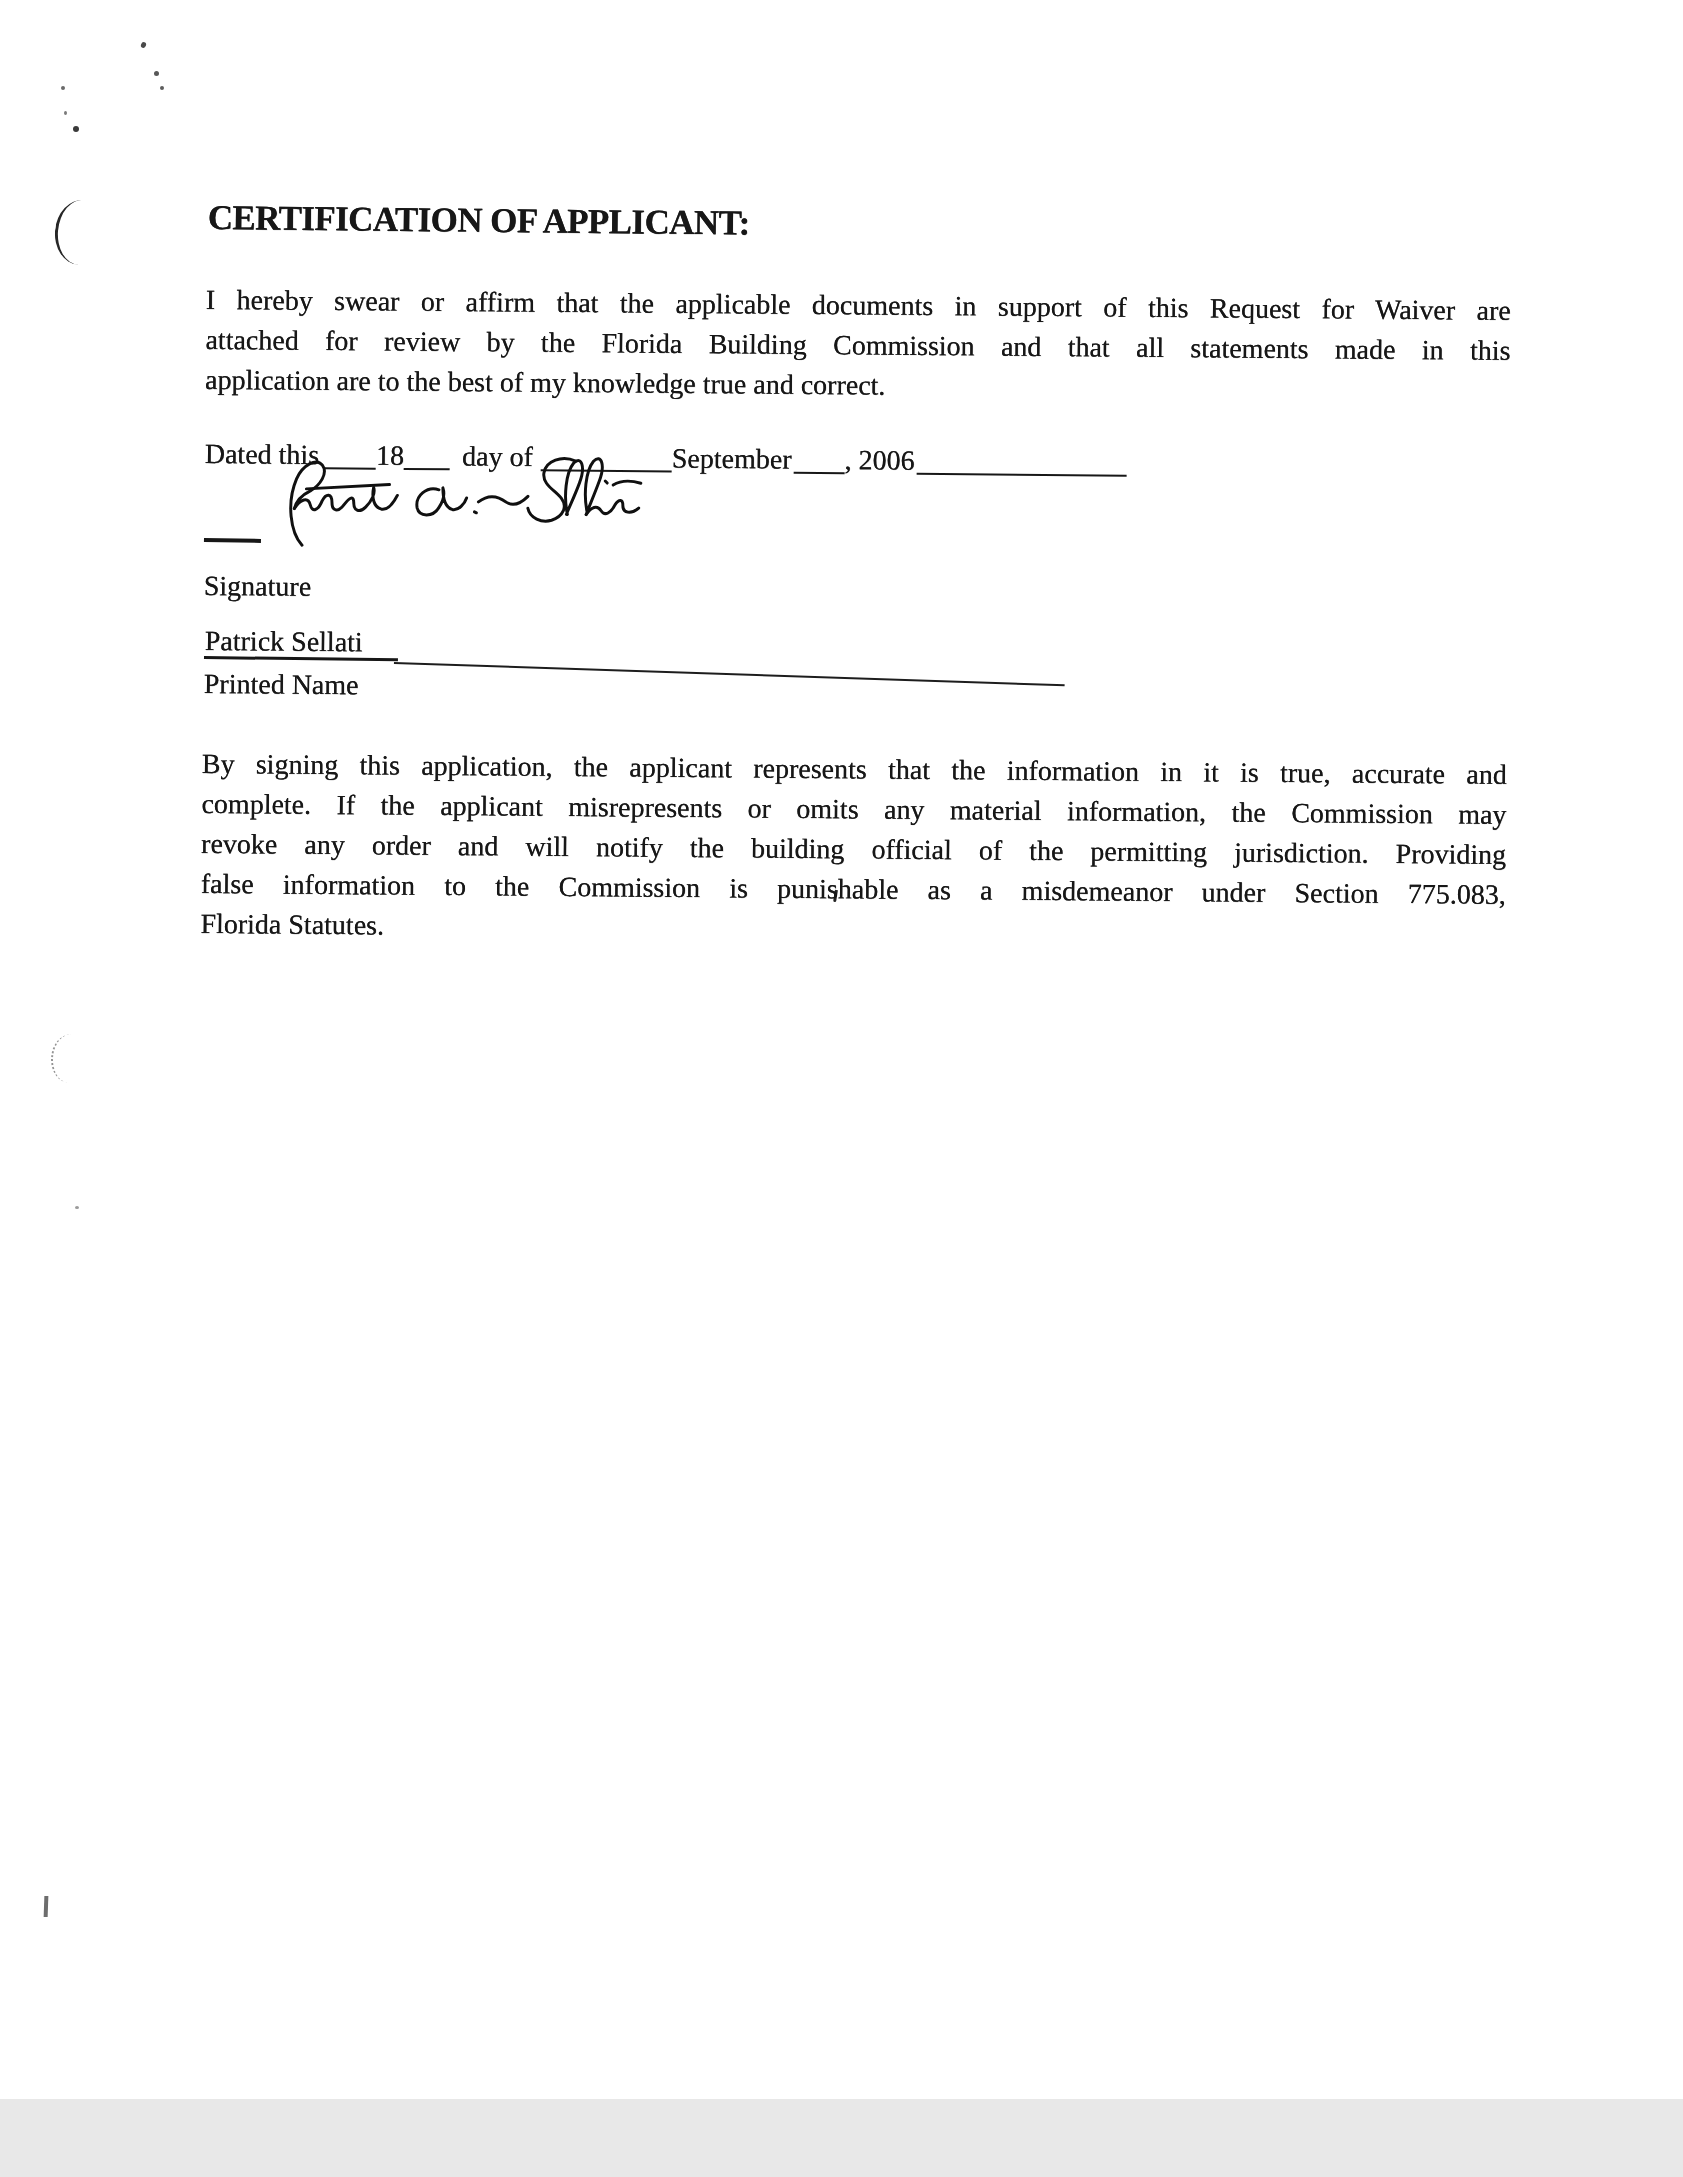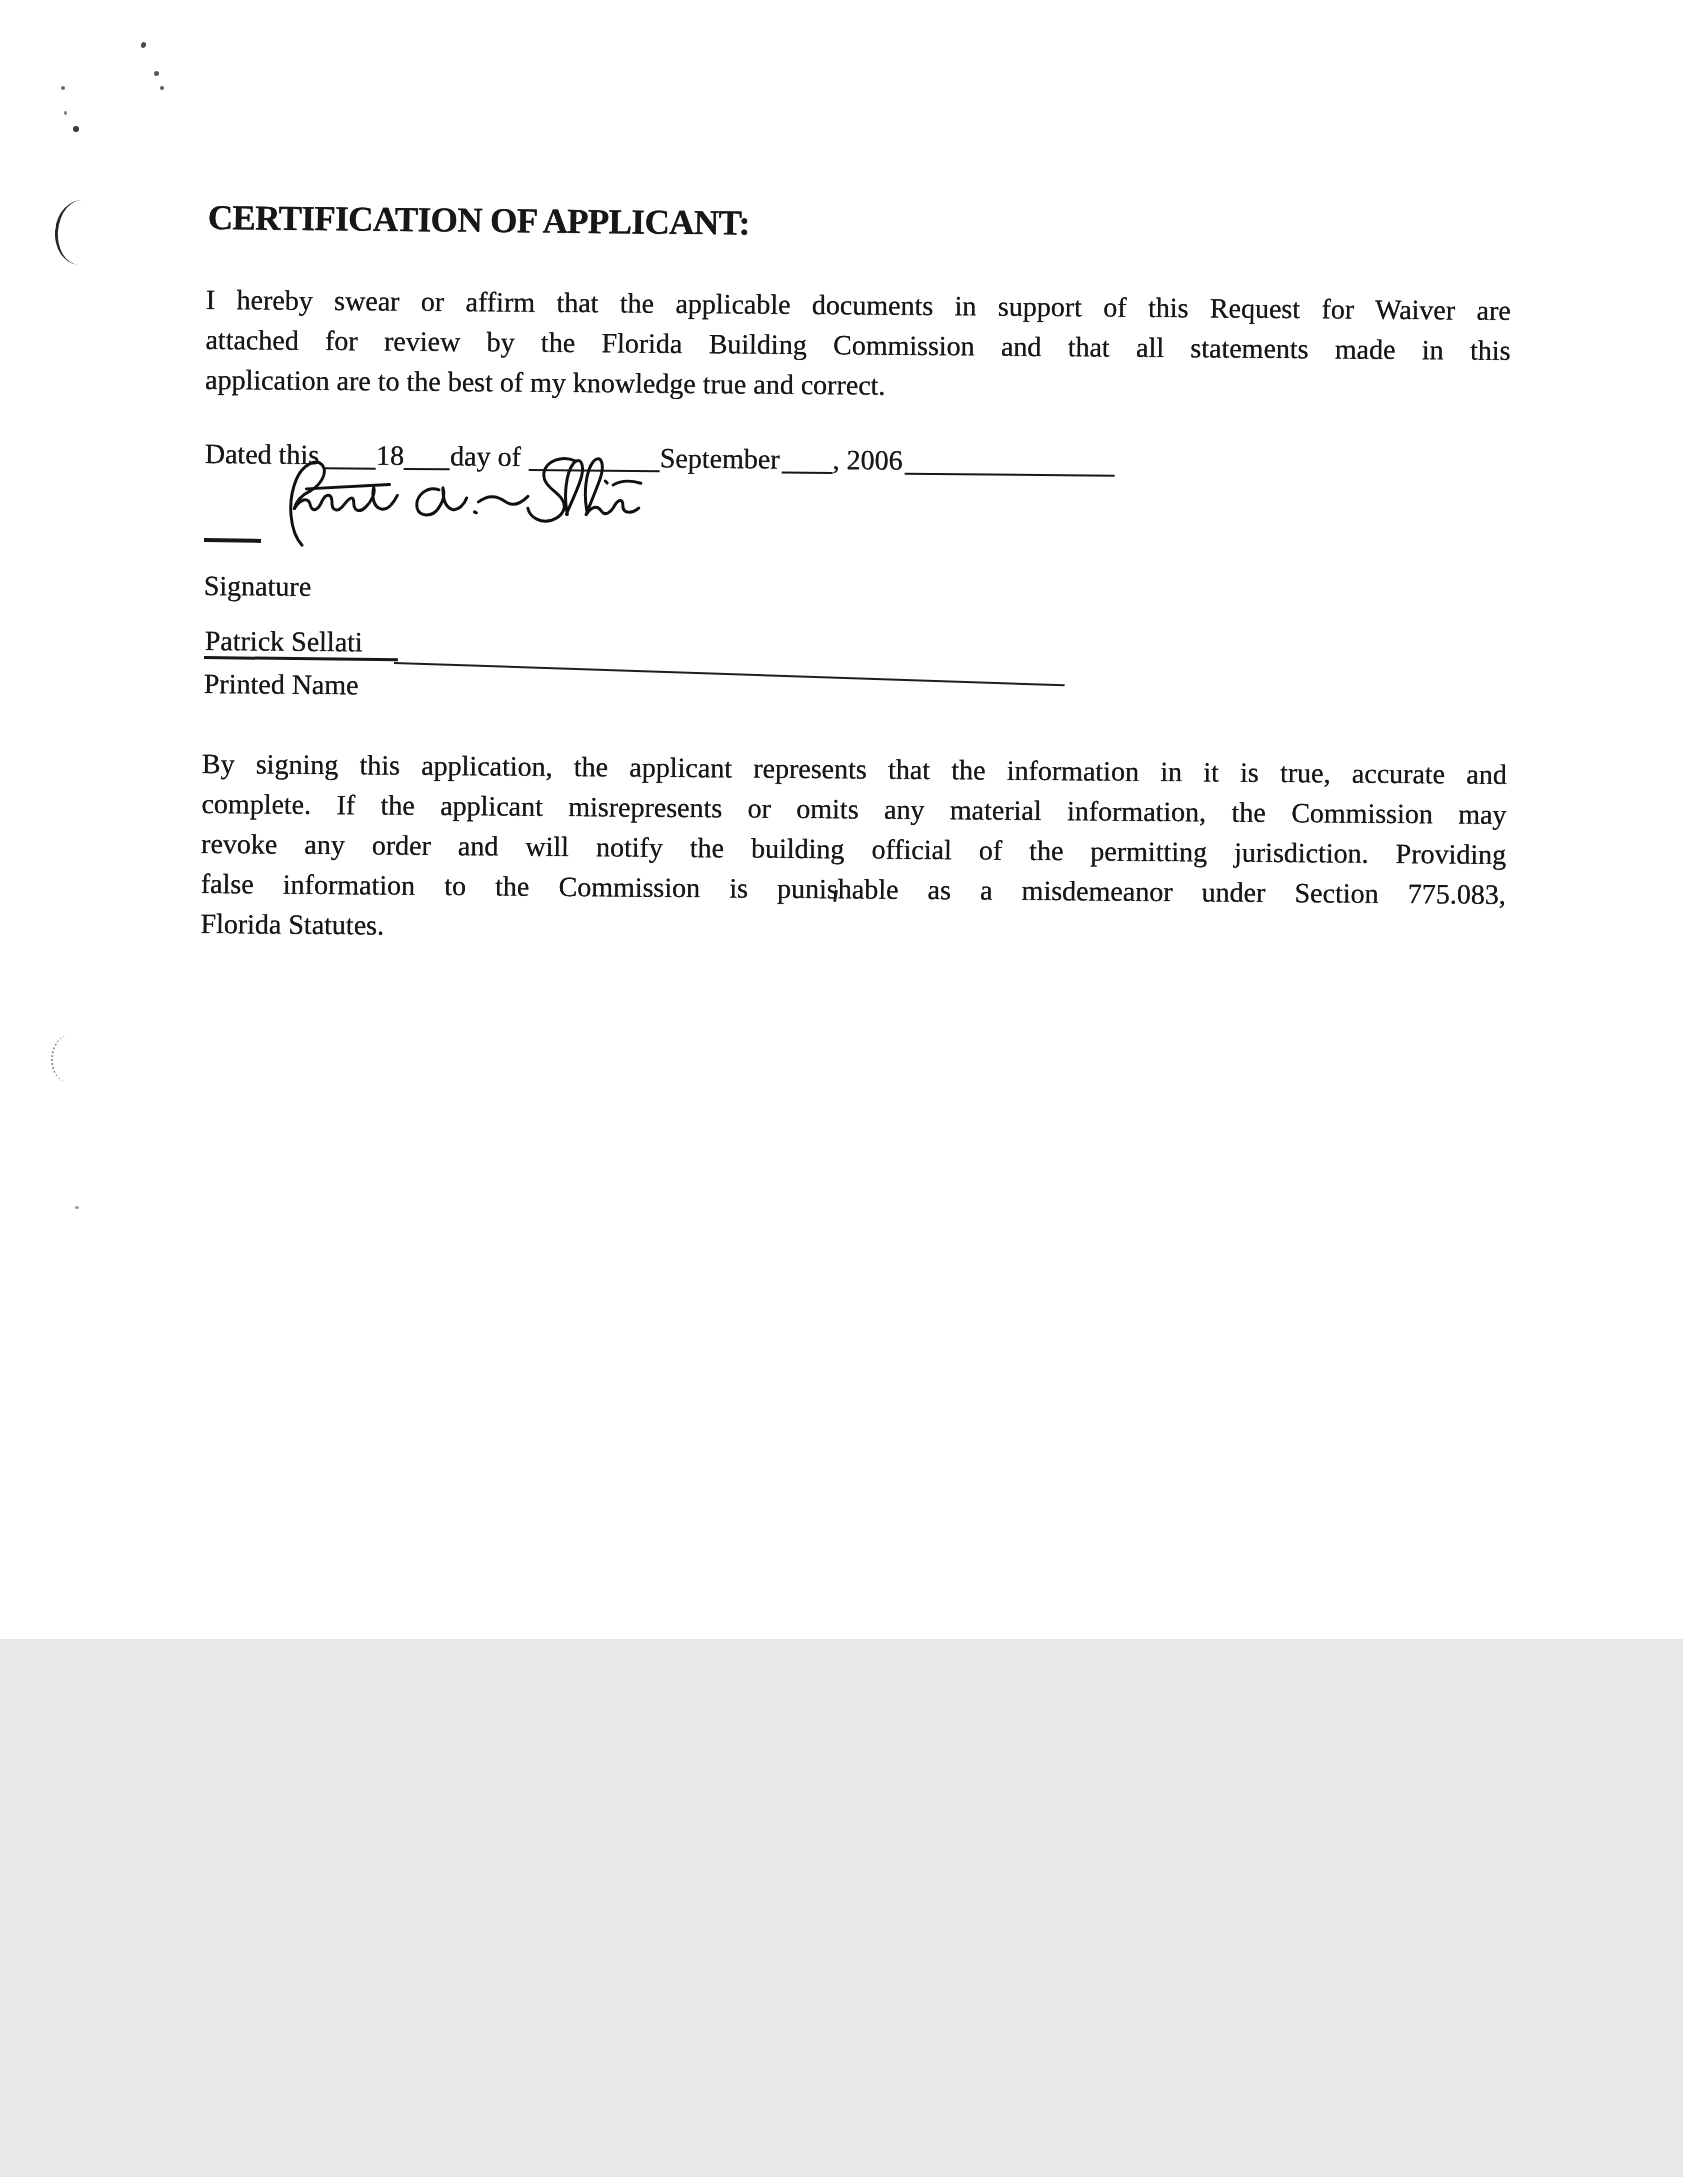--- a/index.html
+++ b/index.html
@@ -2,21 +2,21 @@
 <html style="--ink: #171717; --paper: #ffffff;"><head>
 <meta charset="utf-8">
 <style>
   :root{
     --ink:#171717;
     --paper:#ffffff;
   }
   html,body{margin:0;padding:0;background:#e8e8e8;}
   .page{
     position:relative;
-    width:1683px;height:1639px;
+    width:1683px;height:2099px;
     background:var(--paper);
     overflow:hidden;
     font-family:"Liberation Serif","DejaVu Serif",serif;
     color:var(--ink);
   }
   .abs{position:absolute;}
   .ink{
     color:var(--ink);
     text-shadow:0 0 0.6px rgba(0,0,0,.75), 0.4px 0.4px 0 rgba(0,0,0,.22);
   }
@@ -45,21 +45,21 @@
     display:inline-block;
     height:1em;
     border-bottom:2.6px solid var(--ink);
     vertical-align:-5px;
   }
   .b-day1{width:51px;margin-left:6px;}
   .b-day2{width:46px;}
   .b-month{width:131px;margin-left:8px;}
   .b-month2{width:51px;margin-left:2px;}
   .b-year{width:210px;margin-left:2px;}
-  .w-dayof{}
+  .w-dayof{margin-left:12px;}
   .sig-svg{
     left:273px;top:451px;width:374px;height:101px;
     transform:rotate(0.4deg);transform-origin:left top;
   }
   .sig-svg path{stroke:#101010;stroke-width:3;fill:none;stroke-linecap:round;stroke-linejoin:round;}
   .sig-shortline{
     left:204px;top:538px;width:57px;height:3.5px;
     background:var(--ink);
     transform:rotate(0.9deg);transform-origin:left top;
   }

